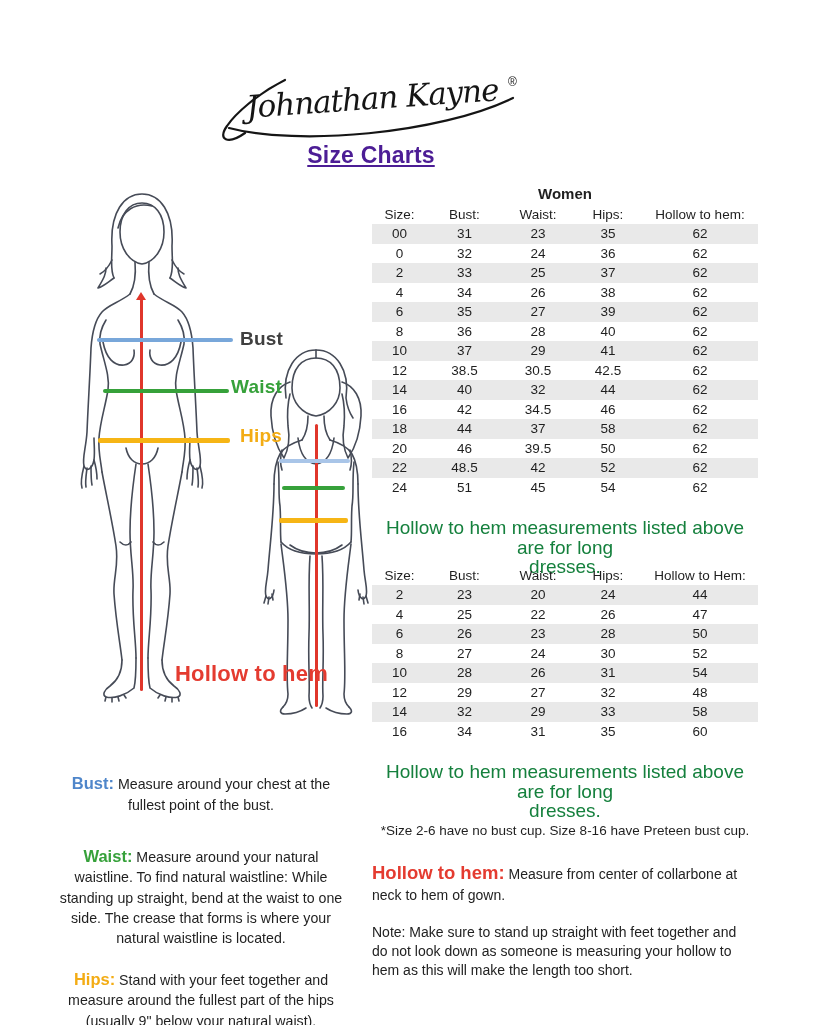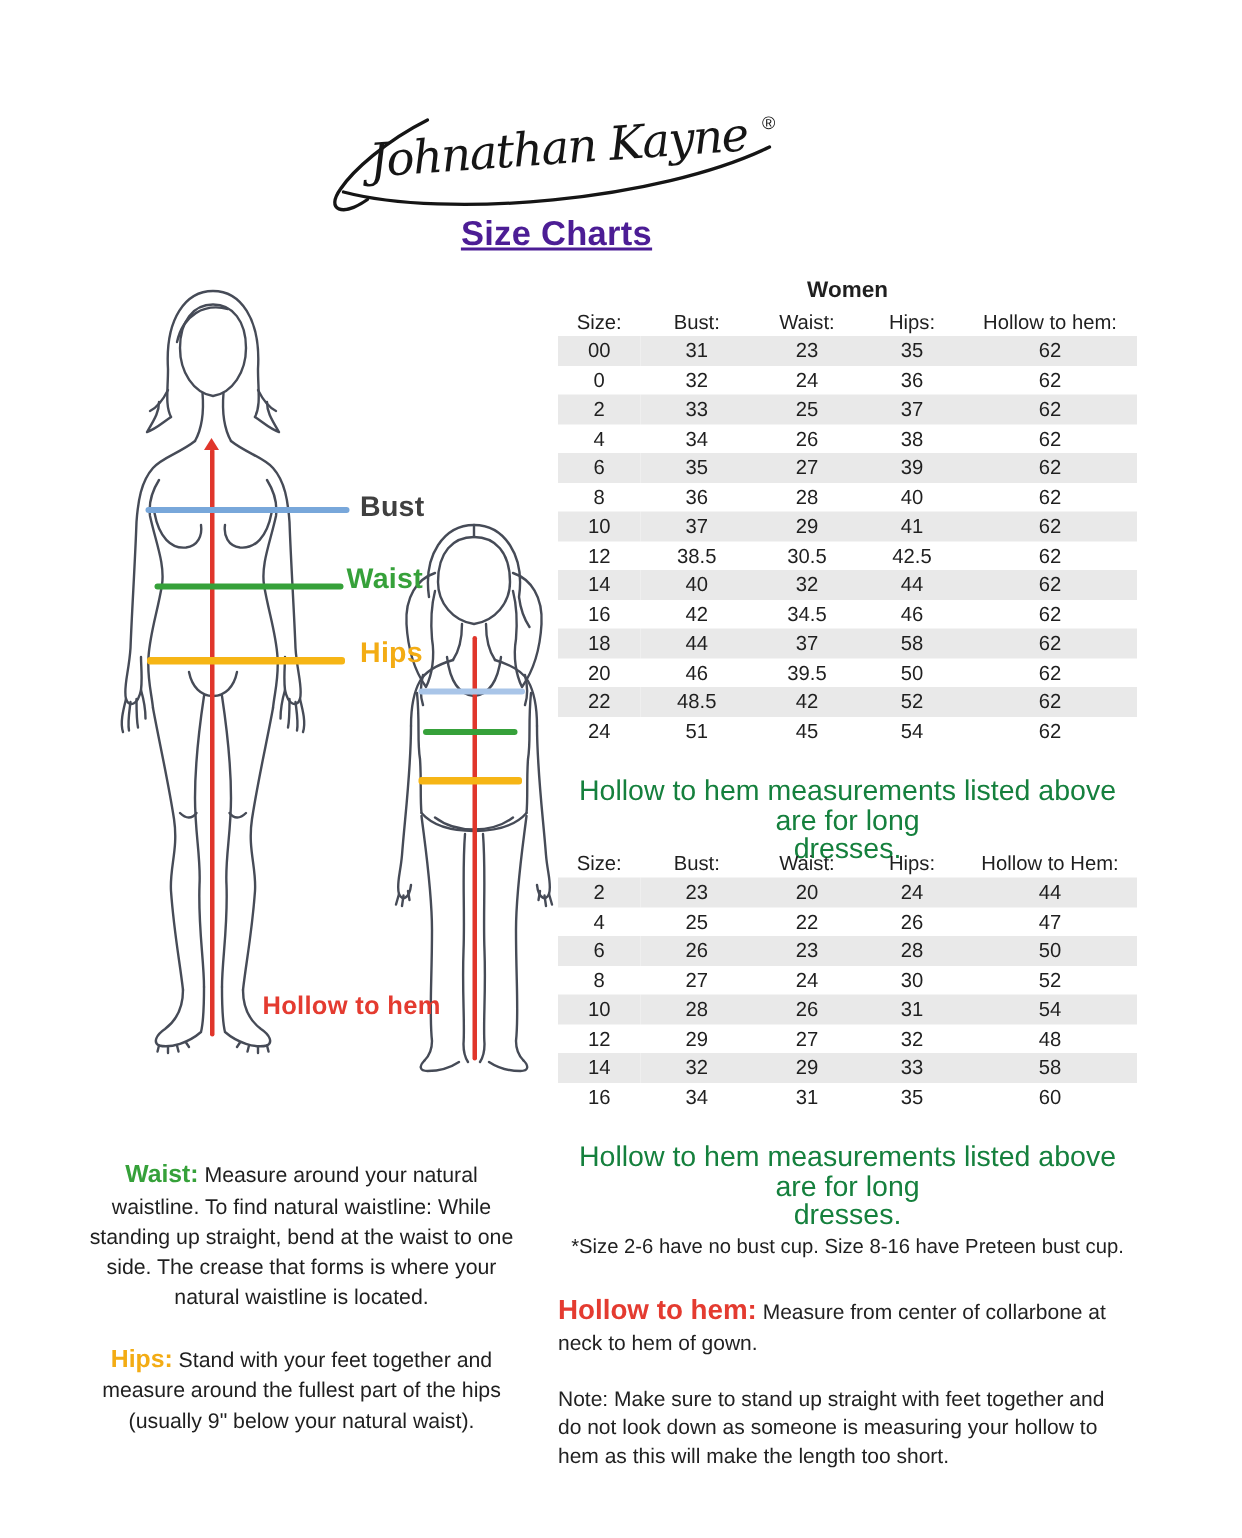--- a/index.html
+++ b/index.html
@@ -23,21 +23,21 @@
   .l-red-arrow{position:absolute;left:136px;top:292px;width:0;height:0;
     border-left:5px solid transparent;border-right:5px solid transparent;border-bottom:8px solid #e0362b;}
   .l-bust-g{left:279px;top:459px;width:71px;height:3.5px;background:#a9c5e8;}
   .l-waist-g{left:282px;top:486px;width:63px;height:4px;background:#36a13a;}
   .l-hips-g{left:279px;top:518px;width:69px;height:4.5px;background:#f6b515;}
   .l-red-g{left:315px;top:424px;width:3px;height:283px;background:#e0362b;}
   .mlabel{position:absolute;font-weight:bold;font-size:19px;letter-spacing:0.2px;}
   .lab-bust{left:240px;top:328px;color:#404040;}
   .lab-waist{left:231px;top:376px;color:#36a13a;}
   .lab-hips{left:240px;top:425px;color:#f3ac14;}
-  .lab-hollow{left:175px;top:661px;color:#e43b30;font-size:17px;}
+  .lab-hollow{left:175px;top:661px;color:#e43b30;font-size:22px;}
   
   .tbl-section{position:absolute;left:372px;width:386px;text-align:center;}
   .sec-women{top:184px;}
   .sec-children{top:565px;}
   .tbl-title{font-size:15px;font-weight:bold;line-height:20px;color:#1f1f1f;}
   table.sizes{border-collapse:collapse;table-layout:fixed;width:386px;font-size:13.5px;color:#1f1f1f;}
   table.sizes th{font-weight:normal;height:20px;text-align:center;padding:0;}
   table.sizes td{height:19.5px;text-align:center;padding:0;}
   table.sizes tbody tr:nth-child(odd){background:#e9e9e9;}
   .tbl-note{font-size:19px;line-height:19.5px;white-space:pre-line;margin-top:21px;color:#15803d;}
@@ -355,20 +355,24 @@
     <div class="hollow-p">
       <span class="hollow-lead">Hollow to hem:</span><span> Measure from center of collarbone at
 neck to hem of gown.</span>
     </div>
     <div class="hollow-note">Note: Make sure to stand up straight with feet together and
 do not look down as someone is measuring your hollow to
 hem as this will make the length too short.</div>
   </div>
 
   <div class="guide">
+    <p class="gap">
+      <span class="g-label g-bust">Bust:</span><span> Measure around your chest at the
+fullest point of the bust.</span>
+    </p>
     <p>
       <span class="g-label g-waist">Waist:</span><span> Measure around your natural
 waistline.  To find natural waistline: While
 standing up straight, bend at the waist to one
 side.  The crease that forms is where your
 natural waistline is located.</span>
     </p>
     <p>
       <span class="g-label g-hips">Hips:</span><span> Stand with your feet together and
 measure around the fullest part of the hips

